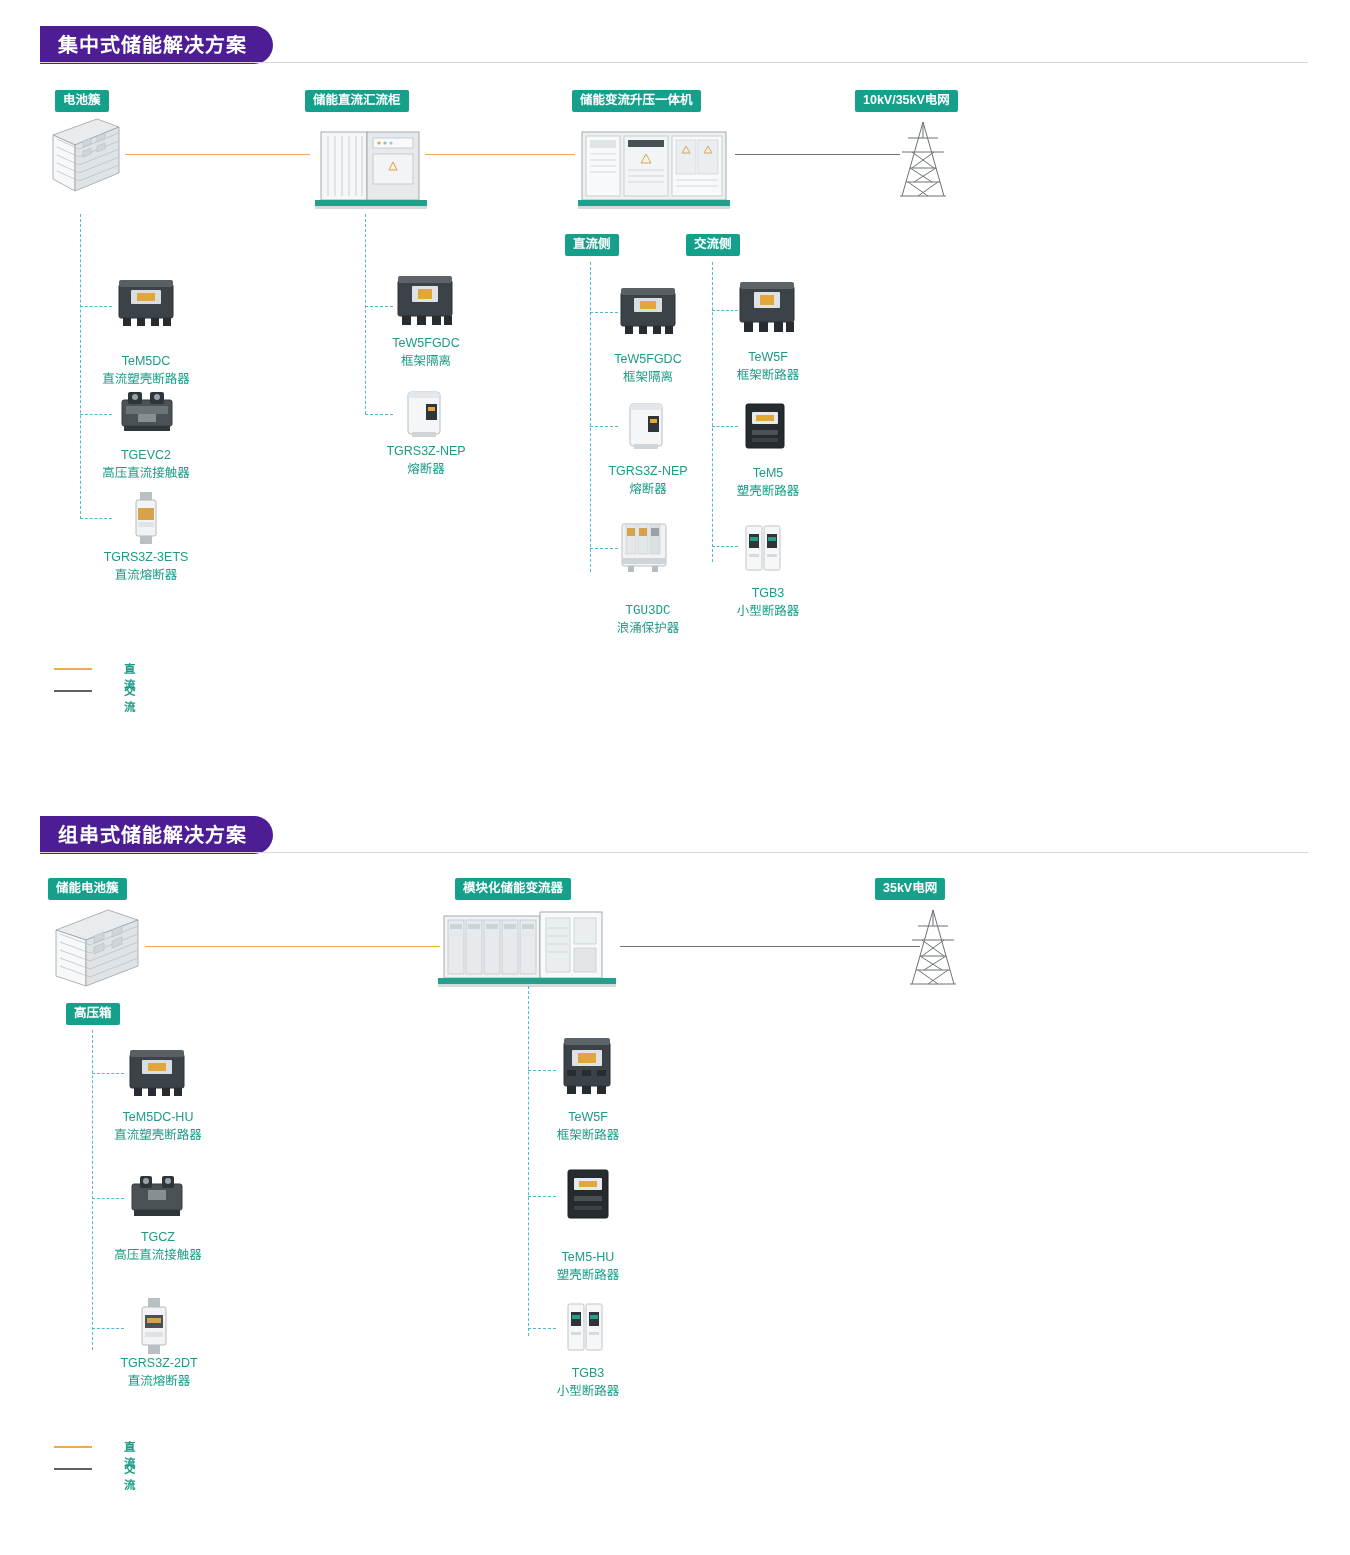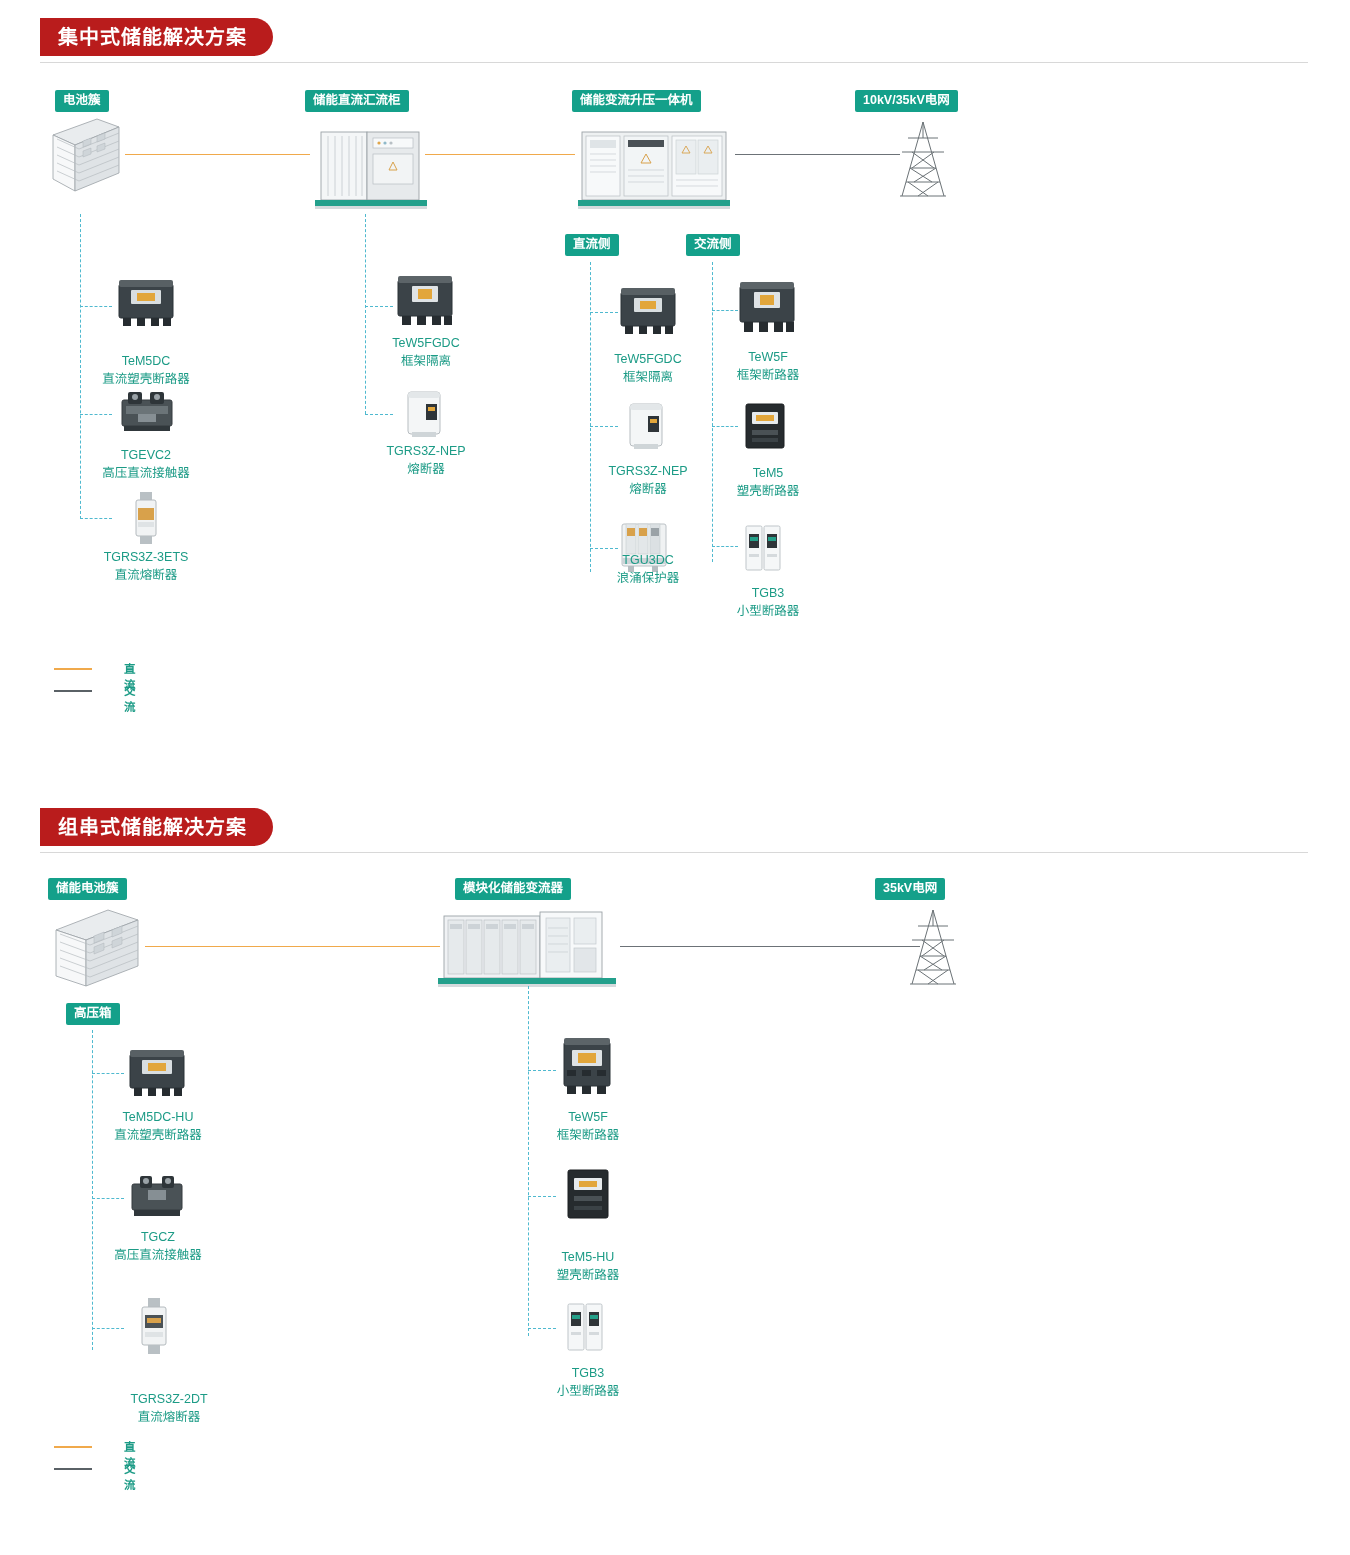--- a/index.html
+++ b/index.html
@@ -5,22 +5,22 @@
   html,body{margin:0;padding:0;}
   body{
     width:1350px;height:1555px;background:#ffffff;
     font-family:"Liberation Sans","DejaVu Sans",sans-serif;
     position:relative;overflow:hidden;color:#1aa088;
   }
   .section{position:absolute;left:0;width:1350px;}
   
   .sec-head{position:relative;height:46px;}
   .sec-head .tag{
-    position:absolute;left:40px;top:0;height:38px;line-height:38px;
-    background:#b91c1c;color:#fff;font-size:20px;font-weight:bold;
+    position:absolute;left:40px;top:8px;height:38px;line-height:38px;
+    background:#4c1d95;color:#fff;font-size:20px;font-weight:bold;
     padding:0 26px 0 18px;border-radius:0 19px 19px 0;letter-spacing:1px;
     white-space:nowrap;
   }
   .sec-head .rule{
     position:absolute;left:40px;top:44px;width:1268px;height:1px;background:#d8d8d8;
   }
   
   .lbl{
     position:absolute;background:#14a08a;color:#fff;font-size:12.5px;font-weight:bold;
     padding:3px 8px;border-radius:2px;white-space:nowrap;line-height:1.25;
@@ -316,21 +316,21 @@
       <rect x="20" y="6" width="10" height="30" fill="#e3e7e9" stroke="#c6ccd0" stroke-width="0.6"></rect>
       <rect x="32" y="6" width="10" height="30" fill="#dbe0e3" stroke="#c6ccd0" stroke-width="0.6"></rect>
       <rect x="9" y="10" width="8" height="8" fill="#d8a14b"></rect>
       <rect x="21" y="10" width="8" height="8" fill="#d8a14b"></rect>
       <rect x="33" y="10" width="8" height="8" fill="#9aa2a7"></rect>
       <rect x="4" y="40" width="44" height="6" fill="#ced4d8"></rect>
       <rect x="10" y="48" width="6" height="6" fill="#b6bdc1"></rect>
       <rect x="34" y="48" width="6" height="6" fill="#b6bdc1"></rect>
     </svg>
   </div>
-  <div class="cap" style="left:562px;top:533px;width:172px;">
+  <div class="cap" style="left:562px;top:584px;width:172px;font-family:Liberation Mono, monospace;">
     <span class="m">TGU3DC</span>
     <span class="m">浪涌保护器</span>
   </div>
 
   <div class="dev" style="left:736px;top:262px;">
     <svg width="62" height="54" viewBox="0 0 62 54">
       <rect x="4" y="6" width="54" height="36" rx="2" fill="#3b4348" stroke="#2b3236"></rect>
       <rect x="4" y="2" width="54" height="7" rx="2" fill="#5c6468"></rect>
       <rect x="18" y="12" width="26" height="16" rx="1" fill="#dfe3e5"></rect>
       <rect x="24" y="15" width="14" height="10" fill="#e2a63b"></rect>
@@ -535,21 +535,21 @@
   <div class="dev" style="left:132px;top:488px;">
     <svg width="44" height="62" viewBox="0 0 44 62">
       <rect x="16" y="2" width="12" height="9" fill="#b9c0c4"></rect>
       <rect x="10" y="11" width="24" height="38" rx="2" fill="#f1f3f4" stroke="#b4babe"></rect>
       <rect x="13" y="19" width="18" height="13" fill="#4b5256"></rect>
       <rect x="15" y="22" width="14" height="5" fill="#d8a14b"></rect>
       <rect x="13" y="36" width="18" height="5" fill="#dfe3e5"></rect>
       <rect x="16" y="49" width="12" height="9" fill="#b9c0c4"></rect>
     </svg>
   </div>
-  <div class="cap" style="left:83px;top:546px;width:172px;margin-top:36px;">
+  <div class="cap" style="left:73px;top:546px;width:172px;">
     <span class="m">TGRS3Z-2DT</span>
     <span class="m">直流熔断器</span>
   </div>
 
   <div class="dev" style="left:558px;top:230px;">
     <svg width="58" height="58" viewBox="0 0 58 58">
       <rect x="6" y="4" width="46" height="44" rx="2" fill="#3b4348" stroke="#2b3236"></rect>
       <rect x="6" y="0" width="46" height="7" rx="2" fill="#5c6468"></rect>
       <rect x="14" y="12" width="30" height="16" rx="1" fill="#dfe3e5"></rect>
       <rect x="20" y="15" width="18" height="10" fill="#e2a63b"></rect>

